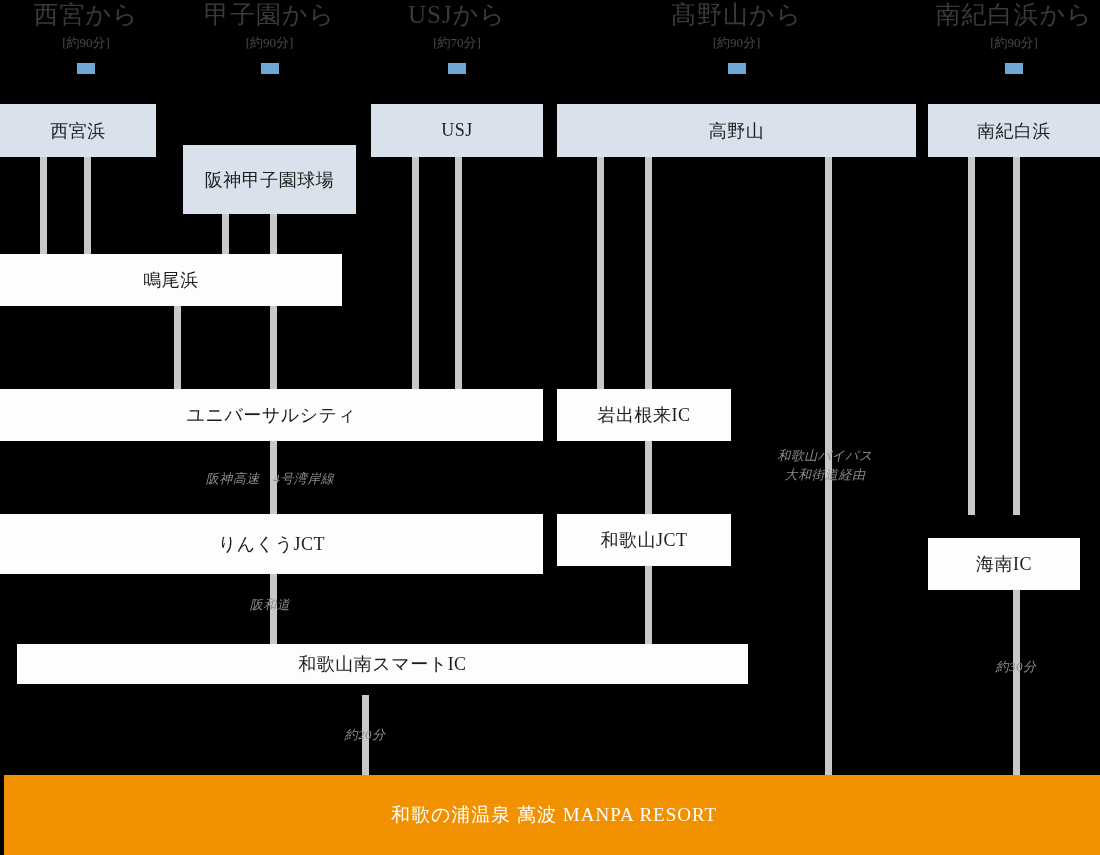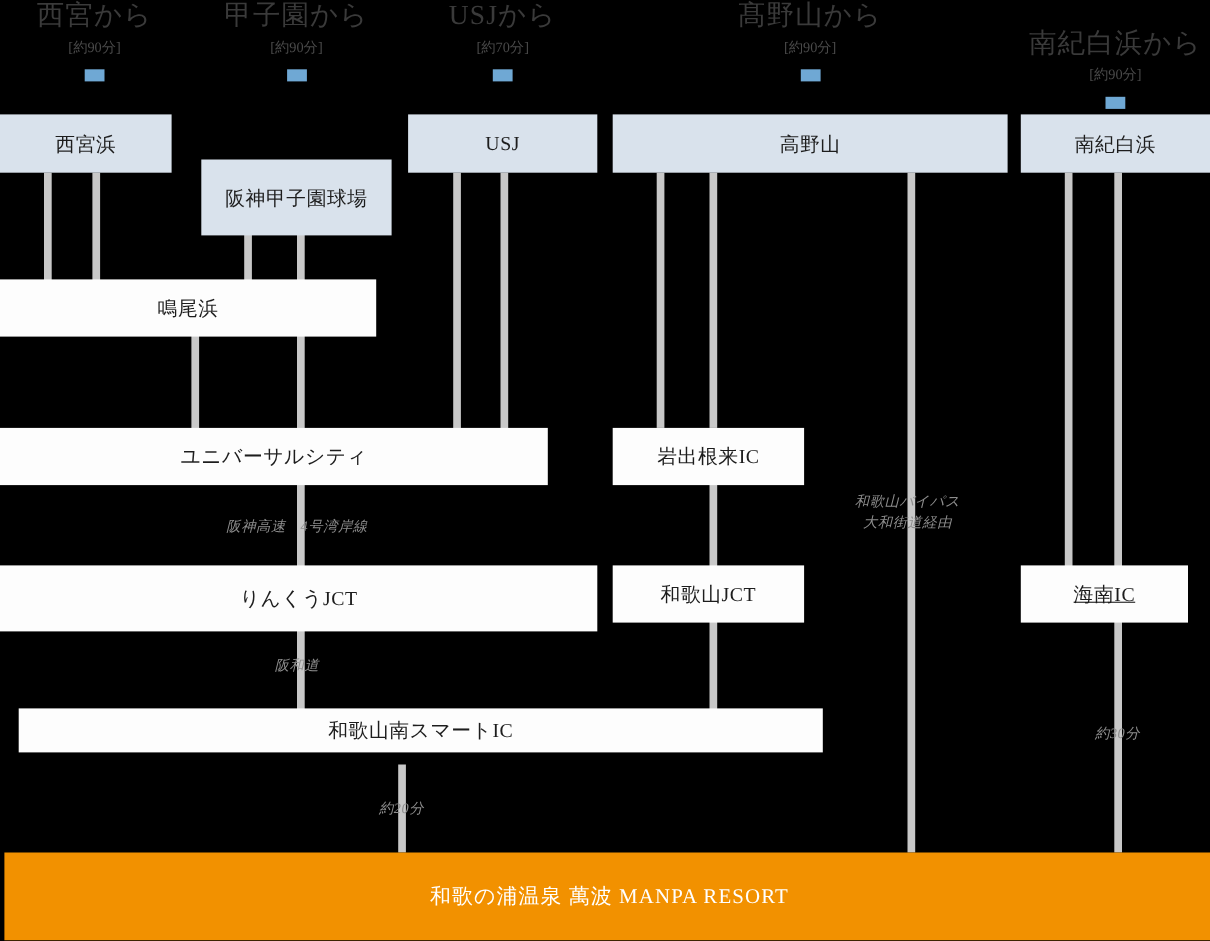--- a/index.html
+++ b/index.html
@@ -74,21 +74,21 @@
   <div class="origin" style="left:371px; top:0px; width:172px;">
     <div class="origin-title">USJから</div>
     <div class="origin-time">[約70分]</div>
     <div class="origin-marker"></div>
   </div>
   <div class="origin" style="left:557px; top:0px; width:359px;">
     <div class="origin-title">髙野山から</div>
     <div class="origin-time">[約90分]</div>
     <div class="origin-marker"></div>
   </div>
-  <div class="origin" style="left:928px; top:0px; width:172px;margin-top:25px;">
+  <div class="origin" style="left:928px; top:0px; width:172px;">
     <div class="origin-title">南紀白浜から</div>
     <div class="origin-time">[約90分]</div>
     <div class="origin-marker"></div>
   </div>
 
   <div class="conn" style="left:40px;  top:157px; height:103px;"></div>
   <div class="conn" style="left:84px;  top:157px; height:103px;"></div>
   <div class="conn" style="left:222px; top:157px; height:103px;"></div>
   <div class="conn" style="left:270px; top:157px; height:258px;"></div>
   <div class="conn" style="left:412px; top:157px; height:258px;"></div>
@@ -126,34 +126,34 @@
     <span>USJ</span>
     </div>
   <div class="node blue" style="left:928px; top:104px; width:172px; height:53px;">
     <span>南紀白浜</span>
     </div>
 
   <div class="node white" style="left:0px; top:254px; width:342px; height:52px;text-align:center;">
     <span>鳴尾浜</span>
     </div>
 
-  <div class="node white" style="left:0px;   top:389px; width:498px; height:52px;">
+  <div class="node white" style="left:0px;   top:389px; width:543px; height:52px;">
     <span>ユニバーサルシティ</span>
     </div>
   <div class="node white" style="left:557px; top:389px; width:174px; height:52px;">
     <span>岩出根来IC</span>
     </div>
 
   <div class="node white" style="left:0px;   top:514px; width:543px; height:60px;">
     <span>りんくうJCT</span>
     </div>
   <div class="node white" style="left:557px; top:514px; width:174px; height:52px;">
     <span>和歌山JCT</span>
     </div>
-  <div class="node white" style="left:928px; top:514px; width:152px; height:52px;text-decoration:underline;">
+  <div class="node white" style="left:928px; top:538px; width:152px; height:52px;">
     <span>海南IC</span>
     </div>
 
   <div class="node white" style="left:17px; top:644px; width:731px; height:40px;">
     <span>和歌山南スマートIC</span>
     </div>
 
   <div class="caption" style="left:120px; top:469px; width:300px;">阪神高速　4号湾岸線</div>
   <div class="caption" style="left:720px; top:446px; width:210px;">和歌山バイパス
 大和街道経由</div>

